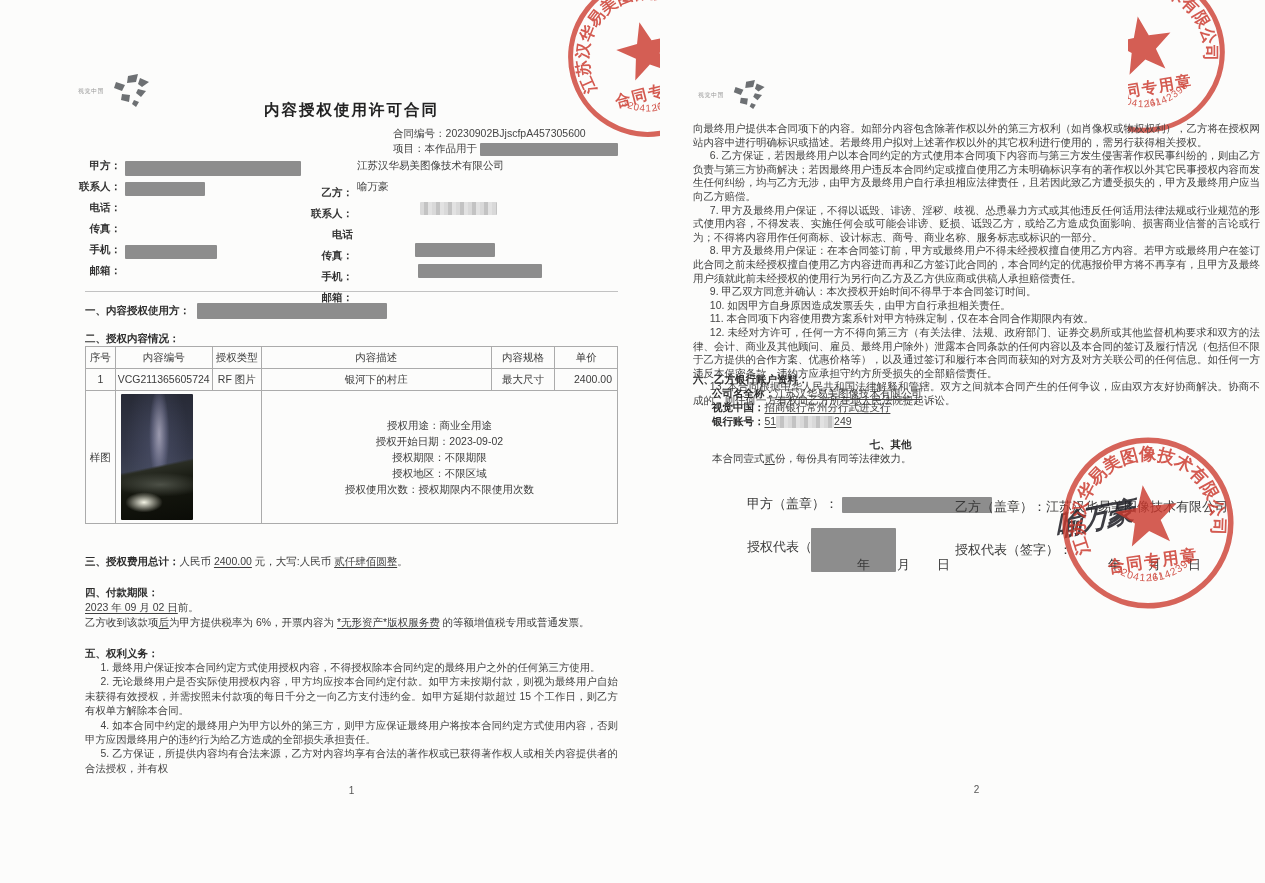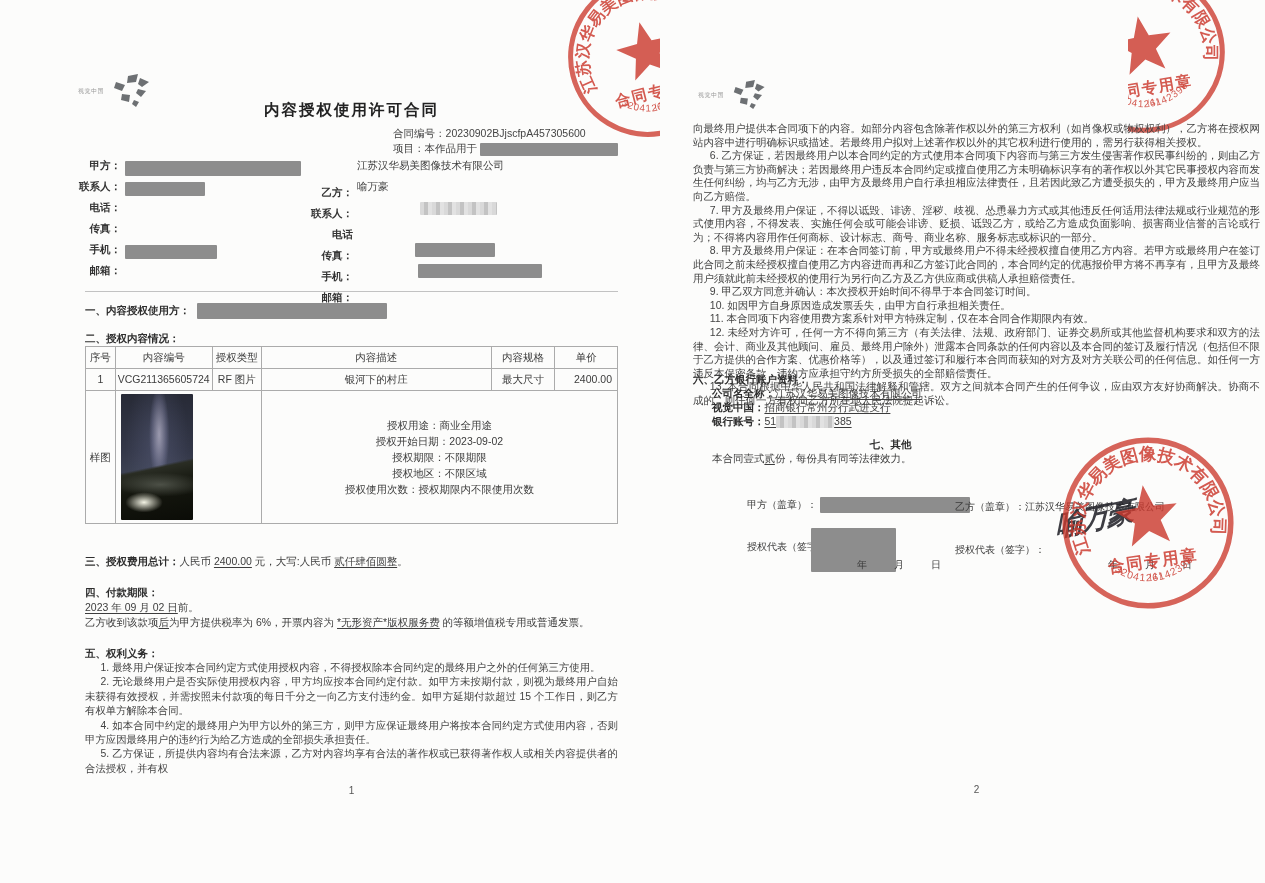--- a/index.html
+++ b/index.html
@@ -66,21 +66,21 @@
   
   .p2c{position:absolute;left:33px;top:0;width:567px;font-size:10.5px;line-height:13.6px;}
   .p2body{position:absolute;top:122px;left:0;width:100%;}
   .p2body p{margin:0;text-indent:1.6em;text-align:justify;color:#424242;}
   .p2body p.cont{text-indent:0;}
   .sec6{position:absolute;top:372px;left:0;line-height:14px;}
   .sec6 .row{padding-left:1.8em;}
   .sec7{position:absolute;top:437px;left:0;line-height:14px;text-align:right;}
   .sec7 .row{padding-left:1.8em;}
   .signarea{position:absolute;top:0;left:0;width:100%;height:100%;}
-  .slabel{font-size:10px;color:#3a3a3a;}
+  .slabel{font-size:13px;color:#3a3a3a;}
   .dates span{display:inline-block;margin-right:27px;}
 
   
   .stamp-clip{position:absolute;overflow:hidden;pointer-events:none;}
   .stamp-svg{position:absolute;pointer-events:none;}
   .stamp-svg svg{display:block;opacity:.92;}
 
   .signature{position:absolute;font-size:28px;font-style:italic;font-weight:bold;color:#23232a;
              transform:rotate(-12deg) skewX(-10deg);letter-spacing:-2px;opacity:.88;}
 </style>
@@ -279,21 +279,21 @@
       <p>10. 如因甲方自身原因造成发票丢失，由甲方自行承担相关责任。</p>
       <p>11. 本合同项下内容使用费方案系针对甲方特殊定制，仅在本合同合作期限内有效。</p>
       <p>12. 未经对方许可，任何一方不得向第三方（有关法律、法规、政府部门、证券交易所或其他监督机构要求和双方的法律、会计、商业及其他顾问、雇员、最终用户除外）泄露本合同条款的任何内容以及本合同的签订及履行情况（包括但不限于乙方提供的合作方案、优惠价格等），以及通过签订和履行本合同而获知的对方及对方关联公司的任何信息。如任何一方违反本保密条款，违约方应承担守约方所受损失的全部赔偿责任。</p>
       <p>13. 本合同根据中华人民共和国法律解释和管辖。双方之间就本合同产生的任何争议，应由双方友好协商解决。协商不成的，则任何一方有权向乙方所在地人民法院提起诉讼。</p>
     </div>
 
     <div class="sec6">
       <div class="bold">六、乙方银行账户资料：</div>
       <div class="row"><span class="bold">公司名全称：</span><span class="u">江苏汉华易美图像技术有限公司</span></div>
       <div class="row"><span class="bold">视觉中国：</span><span class="u">招商银行常州分行武进支行</span></div>
-      <div class="row"><span class="bold">银行账号：</span><span class="u"><span>51</span><span class="blur" style="width:58px;height:12px;"></span><span>385</span></span></div>
+      <div class="row"><span class="bold">银行账号：</span><span class="u"><span>51</span><span class="blur" style="width:58px;height:12px;"></span><span>249</span></span></div>
     </div>
 
     <div class="sec7">
       <div class="bold">七、其他</div>
       <div class="row"><span>本合同壹式</span><span class="u">贰</span><span>份，每份具有同等法律效力。</span></div>
     </div>
 
     <div class="signarea">
       <div class="abs slabel" style="left:54px;top:497px;">
         <span>甲方（盖章）：</span>

